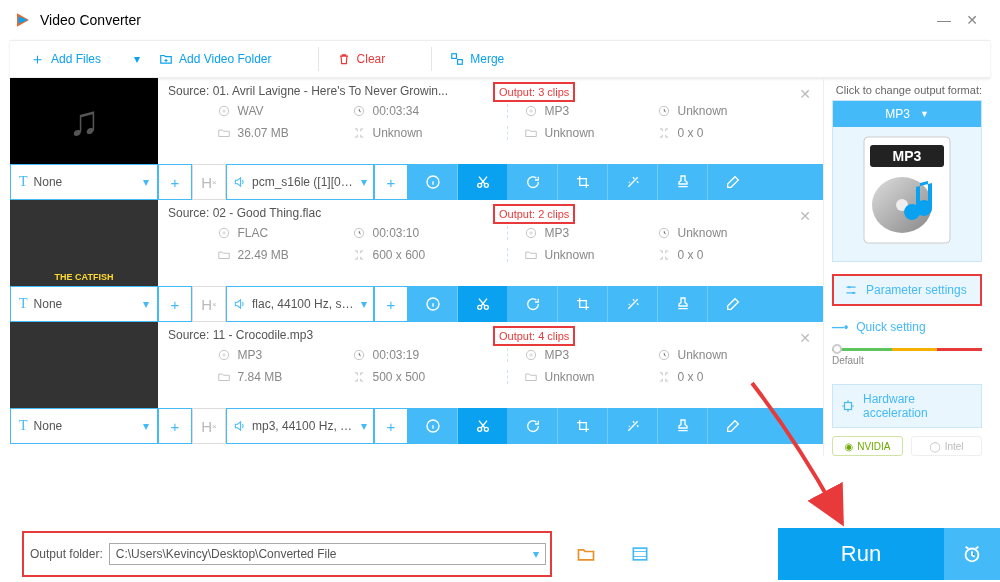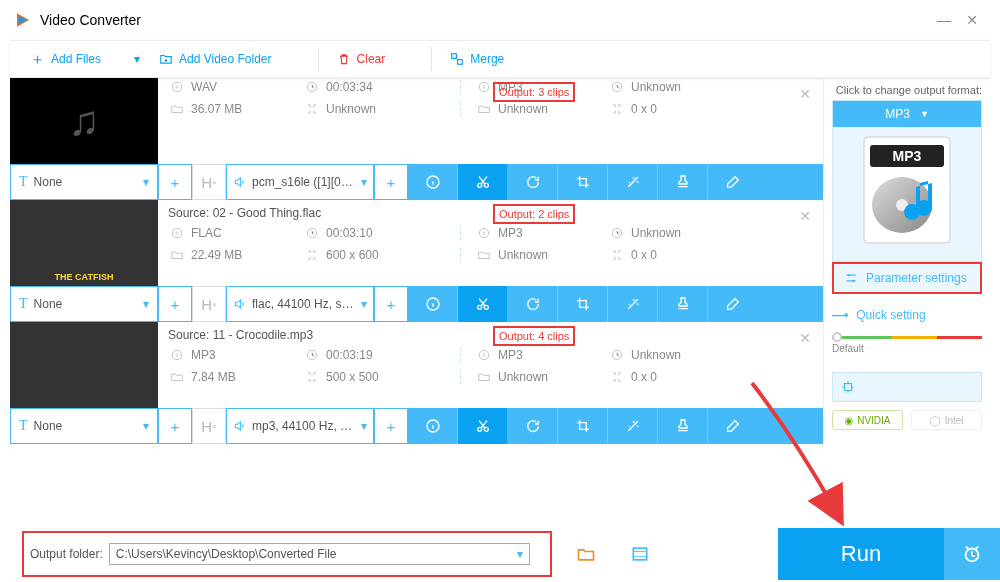--- a/index.html
+++ b/index.html
@@ -21,21 +21,21 @@
 .main { flex: 1; border-right: 1px solid #eee; }
 .sidebar { width: 166px; padding: 6px 8px 0 8px; }
 
 .row { display: flex; }
 .thumb { width: 148px; height: 86px; background: #000; position: relative; }
 .thumb .music-note { position: absolute; inset: 0; display:flex; align-items:center; justify-content:center; font-size: 42px; color: #555; }
 .thumb.image { background: #333; display:flex; align-items:flex-end; justify-content:center; color:#ffda2e; font-size:9px; font-weight:bold; }
 
 .source-block { flex: 1; position: relative; }
 .source-line { padding: 6px 10px 4px; font-size: 12px; color: #555; }
-.meta { display: flex; gap: 0; padding-left: 12px; margin-top: 2px; }
+.meta { display: flex; gap: 0; padding-left: 12px; margin-top: 2px; justify-content: center; }
 .meta .cell { display:flex; align-items:center; gap:7px; color:#888; }
 .meta .c1 { width: 135px; }
 .meta .c2 { width: 155px; }
 .meta .c3 { width: 150px; border-left: 1px dashed #c9e5f5; padding-left: 16px; }
 .meta .c4 { width: 120px; }
 .meta-row2 { margin-top: 8px; }
 .ic { display:inline-flex; align-items:center; justify-content:center; }
 .ic svg { display:block; }
 
 .output-badge { position:absolute; top: 4px; left: 335px; border: 2px solid #e83a3a; padding: 2px 4px; font-size: 11px; color: #e83a3a; }
@@ -54,36 +54,36 @@
 .ctrl-icons { display:flex; flex:1; }
 .ctrl-icons .ic-btn { flex: none; width: 50px; display:flex; align-items:center; justify-content:center; color:#fff; cursor:pointer; border-right: 1px solid rgba(255,255,255,.25); }
 .ctrl-icons .ic-btn.active { background:#0aa1f0; }
 .ctrl-icons .ic-btn:last-child { border-right:none; }
 
 .sidebar .hint { font-size: 11px; color:#666; text-align:right; margin-bottom: 4px; }
 .format-card { border: 1px solid #cbe7f7; background:#eaf6fd; padding: 0 0 8px; }
 .format-head { background:#45baf8; height:26px; display:flex; align-items:center; justify-content:center; color:#fff; gap: 10px; cursor:pointer; }
 .format-head .arrow { font-size: 9px; }
 .format-body { display:flex; align-items:center; justify-content:center; padding: 8px 0; }
-.param-btn { display:flex; align-items:center; gap:8px; border:2px solid #e83a3a; padding: 7px 10px; color:#45baf8; cursor:pointer; background:#eaf6fd; }
+.param-btn { display:flex; align-items:center; gap:8px; border:2px solid #e83a3a; padding: 7px 10px; color:#45baf8; margin-top:12px; cursor:pointer; background:#eaf6fd; }
 .quick-setting { display:flex; align-items:center; gap:8px; color:#45baf8; margin-top: 14px; font-size:12px; }
 .quick-setting .dash { color:#45baf8; font-weight:bold; }
 .slider { margin-top: 14px; height: 3px; background: linear-gradient(to right, #5ec45e 0 40%, #f5b100 40% 70%, #e83a3a 70% 100%); position:relative; }
 .slider .knob { position:absolute; left:0; top:-4px; width:10px; height:10px; border-radius:50%; border:2px solid #ccc; background:#fff; }
 .slider-label { font-size:10px; color:#888; margin-top:4px; }
 .hw-accel { display:flex; align-items:center; gap:8px; border:1px solid #cbe7f7; background:#eaf6fd; padding:7px 8px; color:#45baf8; margin-top:18px; cursor:pointer; }
 .gpu-row { display:flex; gap:8px; margin-top: 8px; }
 .gpu-badge { flex:1; border:1px solid #eee; border-radius:3px; display:flex; align-items:center; justify-content:center; gap:4px; height:20px; font-size:10px; }
 .gpu-badge.nv { color:#6eaa00; border-color:#cde4a2; }
 .gpu-badge.intel { color:#bbb; }
 
 .footer { position:absolute; bottom:0; left:0; right:0; height:56px; display:flex; align-items:center; padding: 0 0 0 12px; }
 .outfolder-wrap { display:flex; align-items:center; border:2px solid #e83a3a; height:46px; flex:1; max-width: 530px; margin-left:10px; }
 .outfolder-wrap .lbl { padding:0 6px; font-size:12px; }
-.outfolder-wrap .sel { flex:1; display:flex; align-items:center; border:1px solid #aaa; height:22px; margin-right:20px; padding:0 6px; }
+.outfolder-wrap .sel { flex:1; display:flex; align-items:center; border:1px solid #aaa; height:22px; margin-right:4px; padding:0 6px; }
 .outfolder-wrap .sel .arrow { margin-left:auto; color:#45baf8; }
 .footer .ic-btn { width:40px; height:40px; display:flex; align-items:center; justify-content:center; color:#45baf8; cursor:pointer; margin-left:14px; }
 .run-btn { width: 166px; height: 52px; background:#0aa1f0; color:#fff; font-size:22px; display:flex; align-items:center; justify-content:center; cursor:pointer; margin-left:auto; }
 .alarm-btn { width:56px; height:52px; background:#45baf8; color:#fff; display:flex; align-items:center; justify-content:center; cursor:pointer; }
 
 .arrow-svg { position:absolute; pointer-events:none; }
 </style>
 </head>
 <body>
 
@@ -135,20 +135,21 @@
 </div>
 
 <div class="content">
   <div class="main" id="item-list">
       <div>
   <div class="row">
     <div class="thumb ">
             <div class="music-note">♫</div>
           </div>
     <div class="source-block">
+      <div class="source-line">Source: 01. Avril Lavigne - Here's To Never Growin...</div>
       <div class="output-badge">Output: 3 clips</div>
       <div class="close-x">✕</div>
       <div class="meta">
         <div class="cell c1">
                 <span class="ic">
                   <svg width="14" height="14" viewBox="0 0 24 24">
                     <circle cx="12" cy="12" r="8" fill="none" stroke="#bbb" stroke-width="1.5"></circle>
                     <circle cx="12" cy="12" r="2" fill="none" stroke="#bbb"></circle>
                   </svg>
                 </span>
@@ -613,20 +614,21 @@
       <div class="knob"></div>
     </div>
     <div class="slider-label">Default</div>
     <div class="hw-accel">
       <span class="ic">
           <svg width="14" height="14" viewBox="0 0 24 24">
             <rect x="6" y="6" width="12" height="12" fill="none" stroke="#45baf8" stroke-width="2"></rect>
             <path stroke="#45baf8" stroke-width="2" d="M12 2v4 M12 18v4 M2 12h4 M18 12h4"></path>
           </svg>
         </span>
+      <span>Hardware acceleration</span>
     </div>
     <div class="gpu-row">
       <div class="gpu-badge nv">
         <span class="ic">◉</span>
         <span>NVIDIA</span>
       </div>
       <div class="gpu-badge intel">
         <span class="ic">◯</span>
         <span>Intel</span>
       </div>

